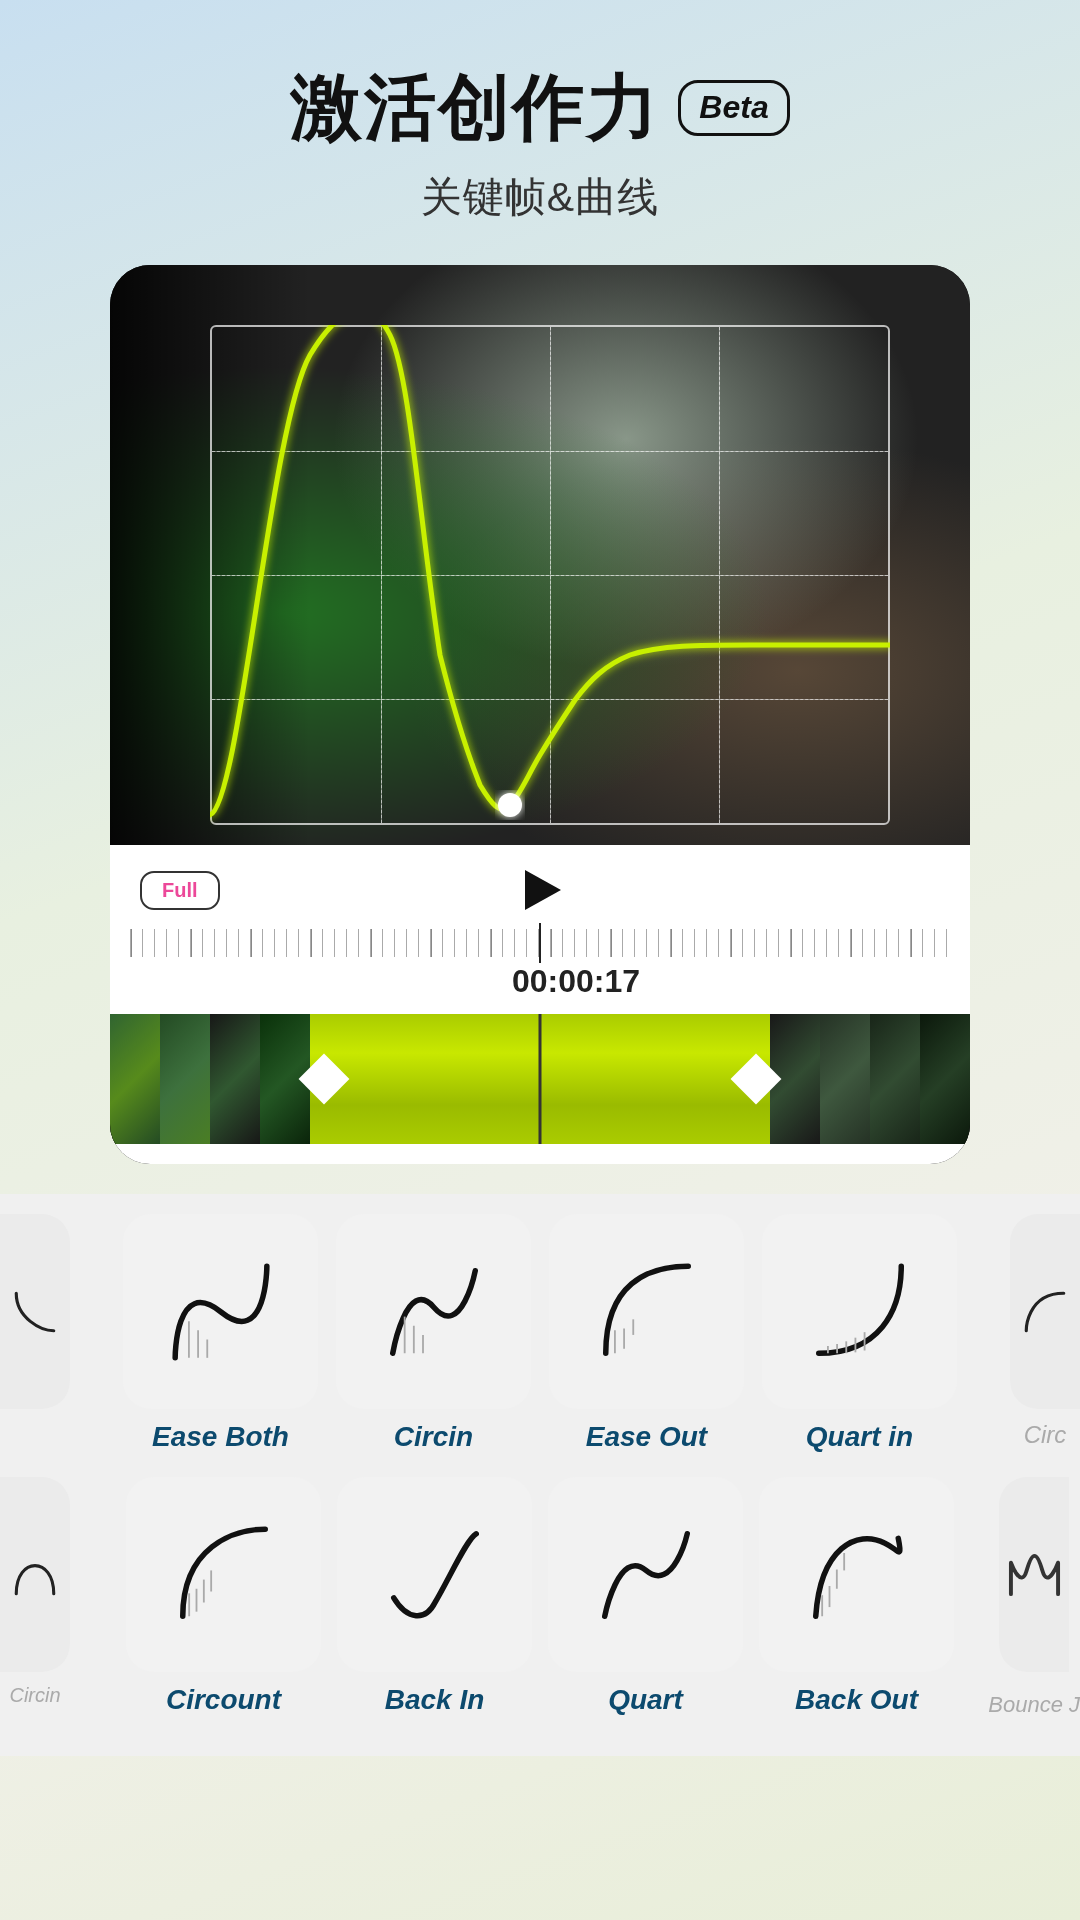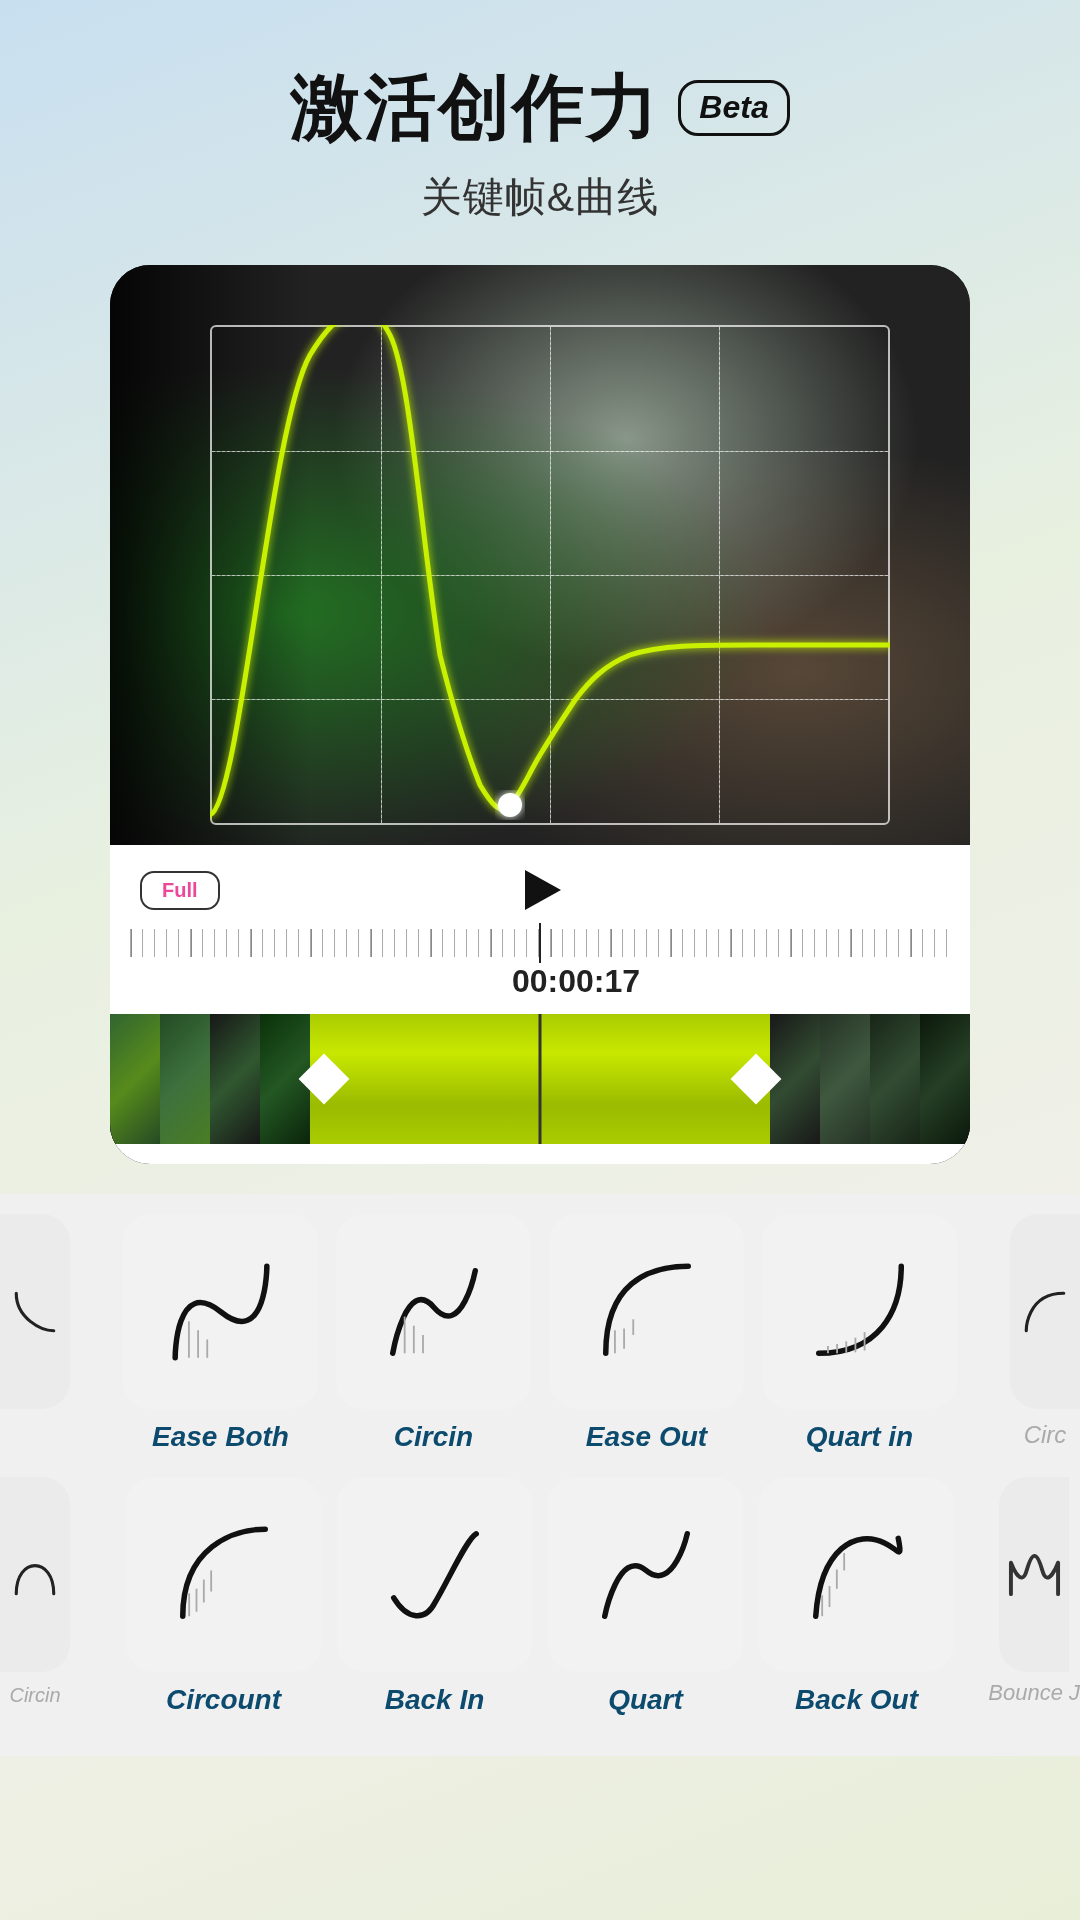--- a/index.html
+++ b/index.html
@@ -468,21 +468,21 @@
               <line x1="22" y1="105" x2="22" y2="82" stroke="#aaa" stroke-width="2"></line>
               <line x1="30" y1="95" x2="30" y2="72" stroke="#aaa" stroke-width="2"></line>
               <line x1="38" y1="75" x2="38" y2="54" stroke="#aaa" stroke-width="2"></line>
               <line x1="46" y1="55" x2="46" y2="36" stroke="#aaa" stroke-width="2"></line>
             </svg>
           </div>
           <span class="el">Back Out</span>
         </div>
       </div>
 
-      <div style="position:absolute; right:0; top:0; display:flex; flex-direction:column; align-items:center; gap:8px;">
+      <div style="position:absolute; right:0; top:0; display:flex; flex-direction:column; align-items:center; gap:20px;">
         <div style="width:70px; height:195px; background:#ebebeb; border-radius:28px 0 0 28px; display:flex; align-items:center; justify-content:center; overflow:hidden;">
 
           <svg viewBox="0 0 70 70" width="55" height="55">
             <path d="M 5 60 L 5 20 C 5 20, 18 55, 25 30 C 32 5, 38 5, 45 30 C 52 55, 65 20, 65 20 L 65 60" stroke="#333" stroke-width="5" fill="none" stroke-linecap="round" stroke-linejoin="round"></path>
           </svg>
         </div>
         <span style="font-size:22px; font-style:italic; color:#aaa;">Bounce J</span>
       </div>
     </div>
 

